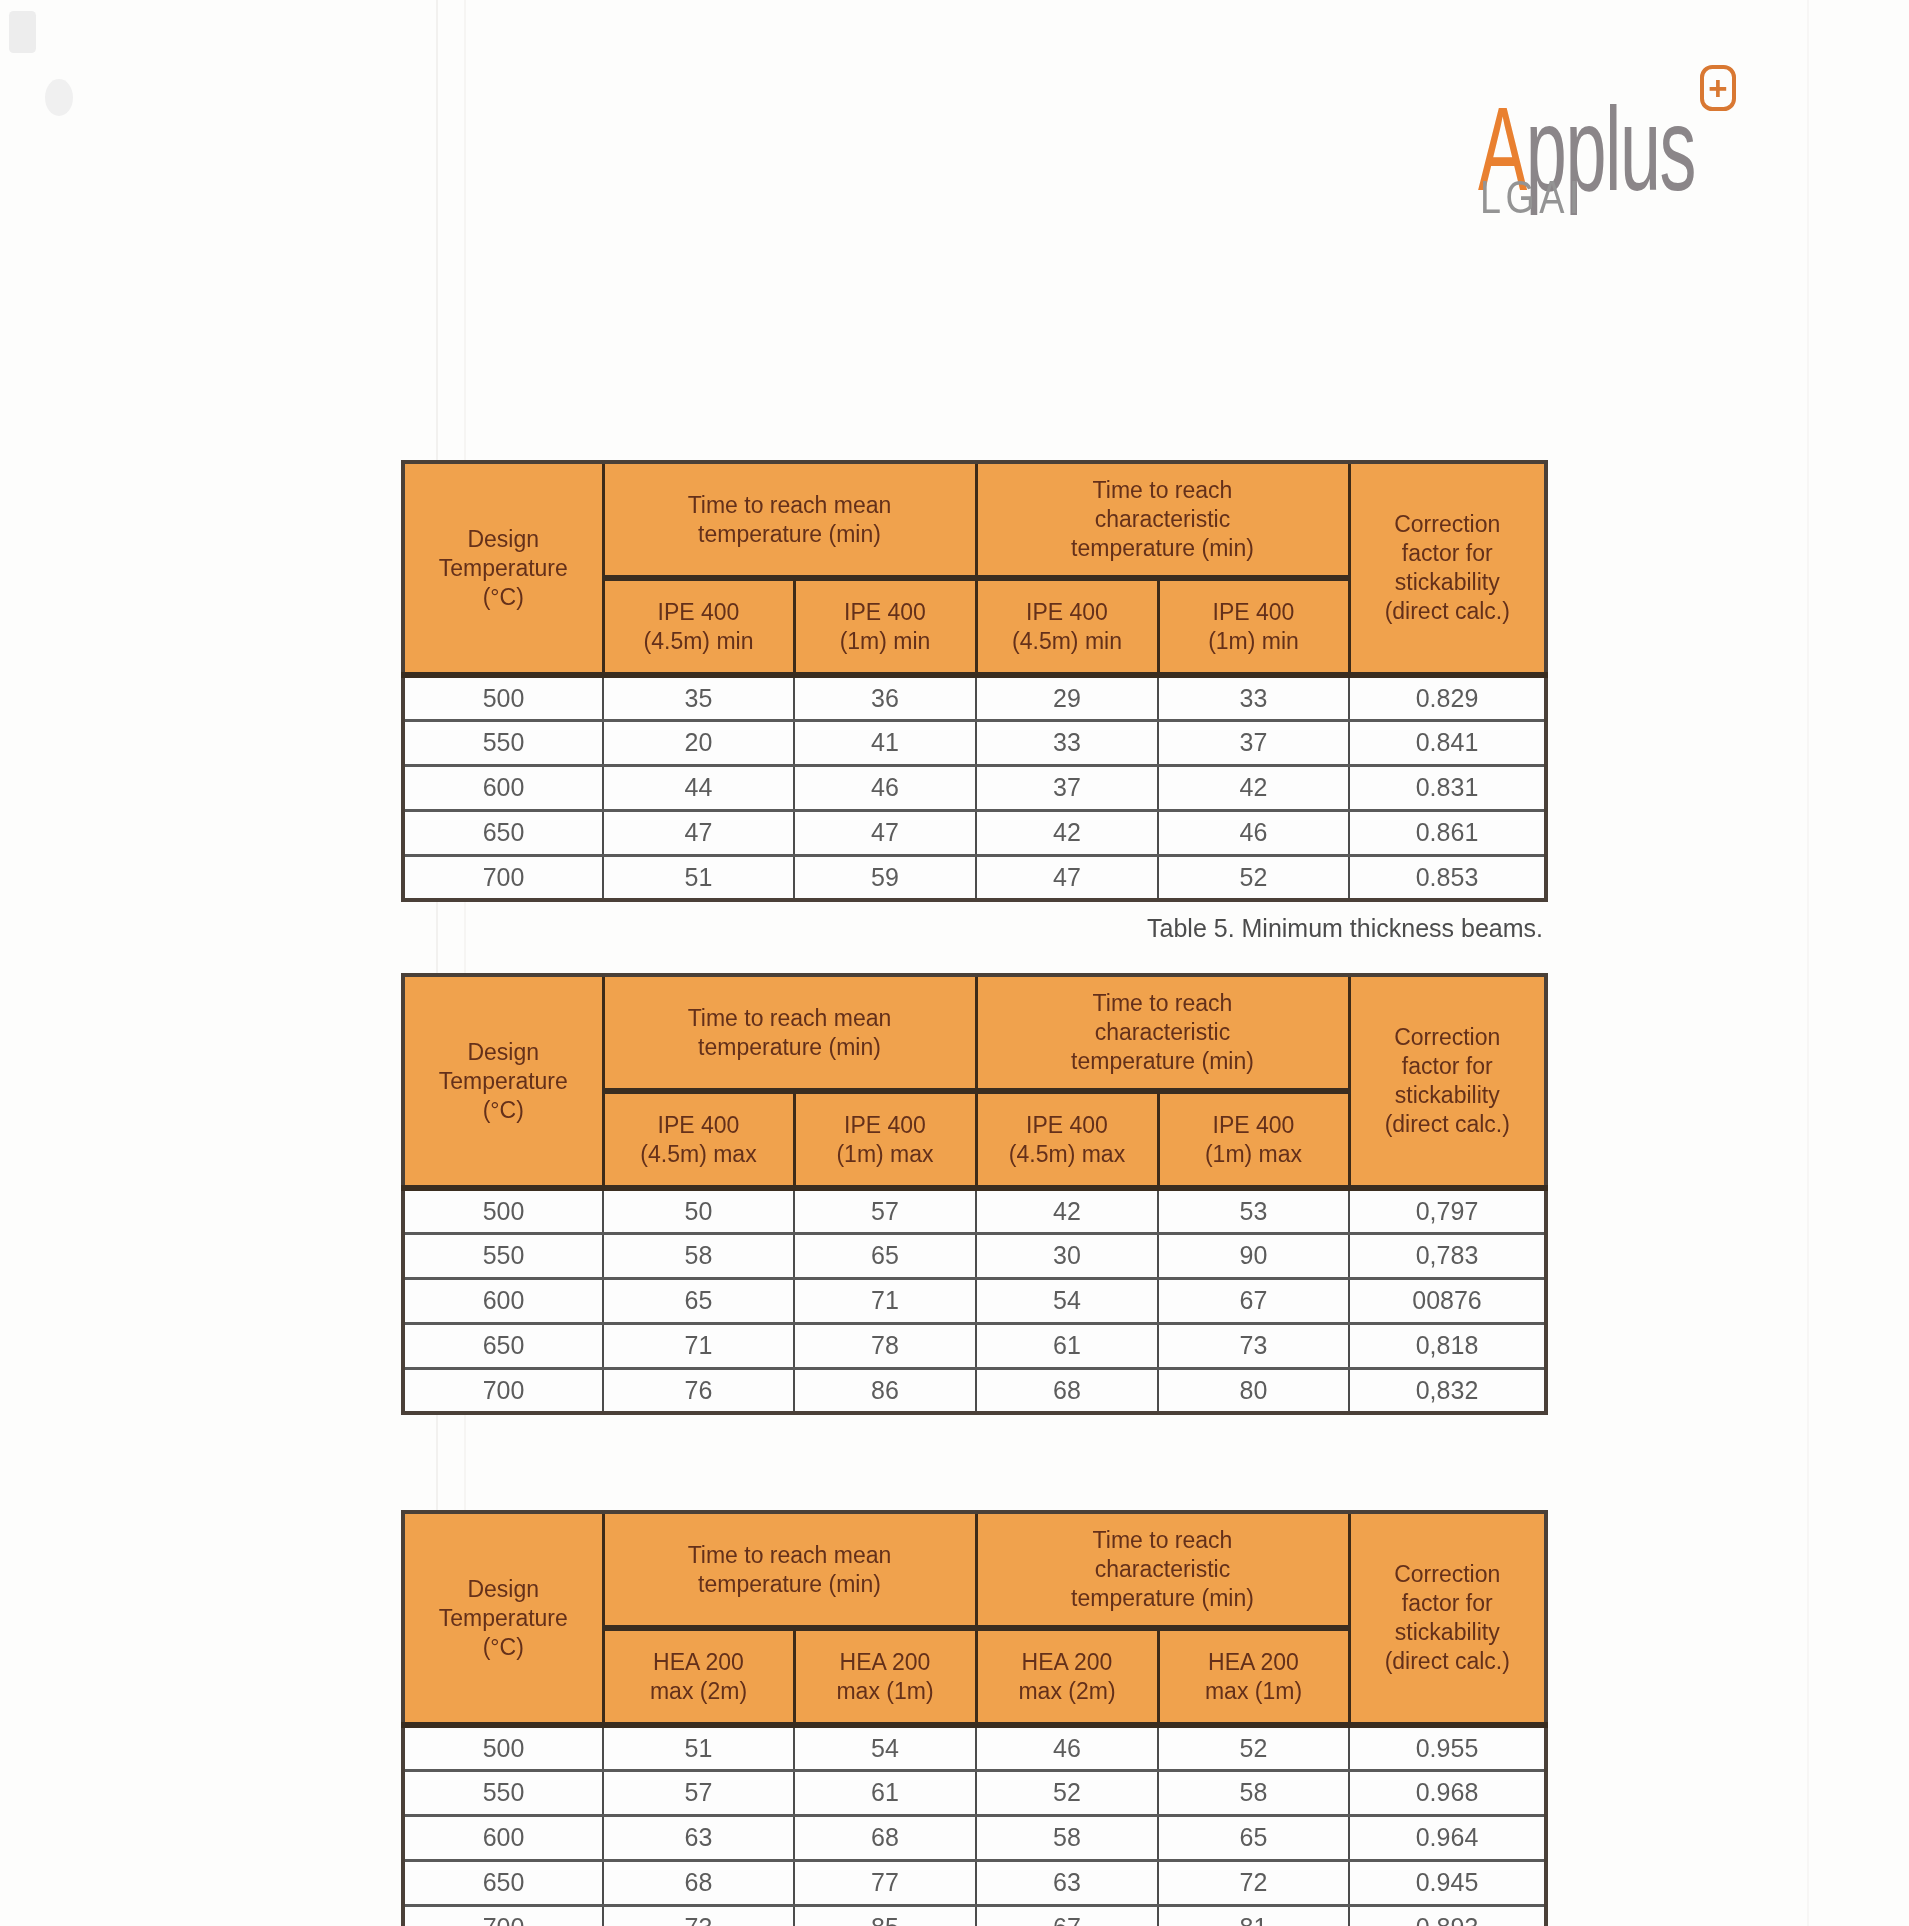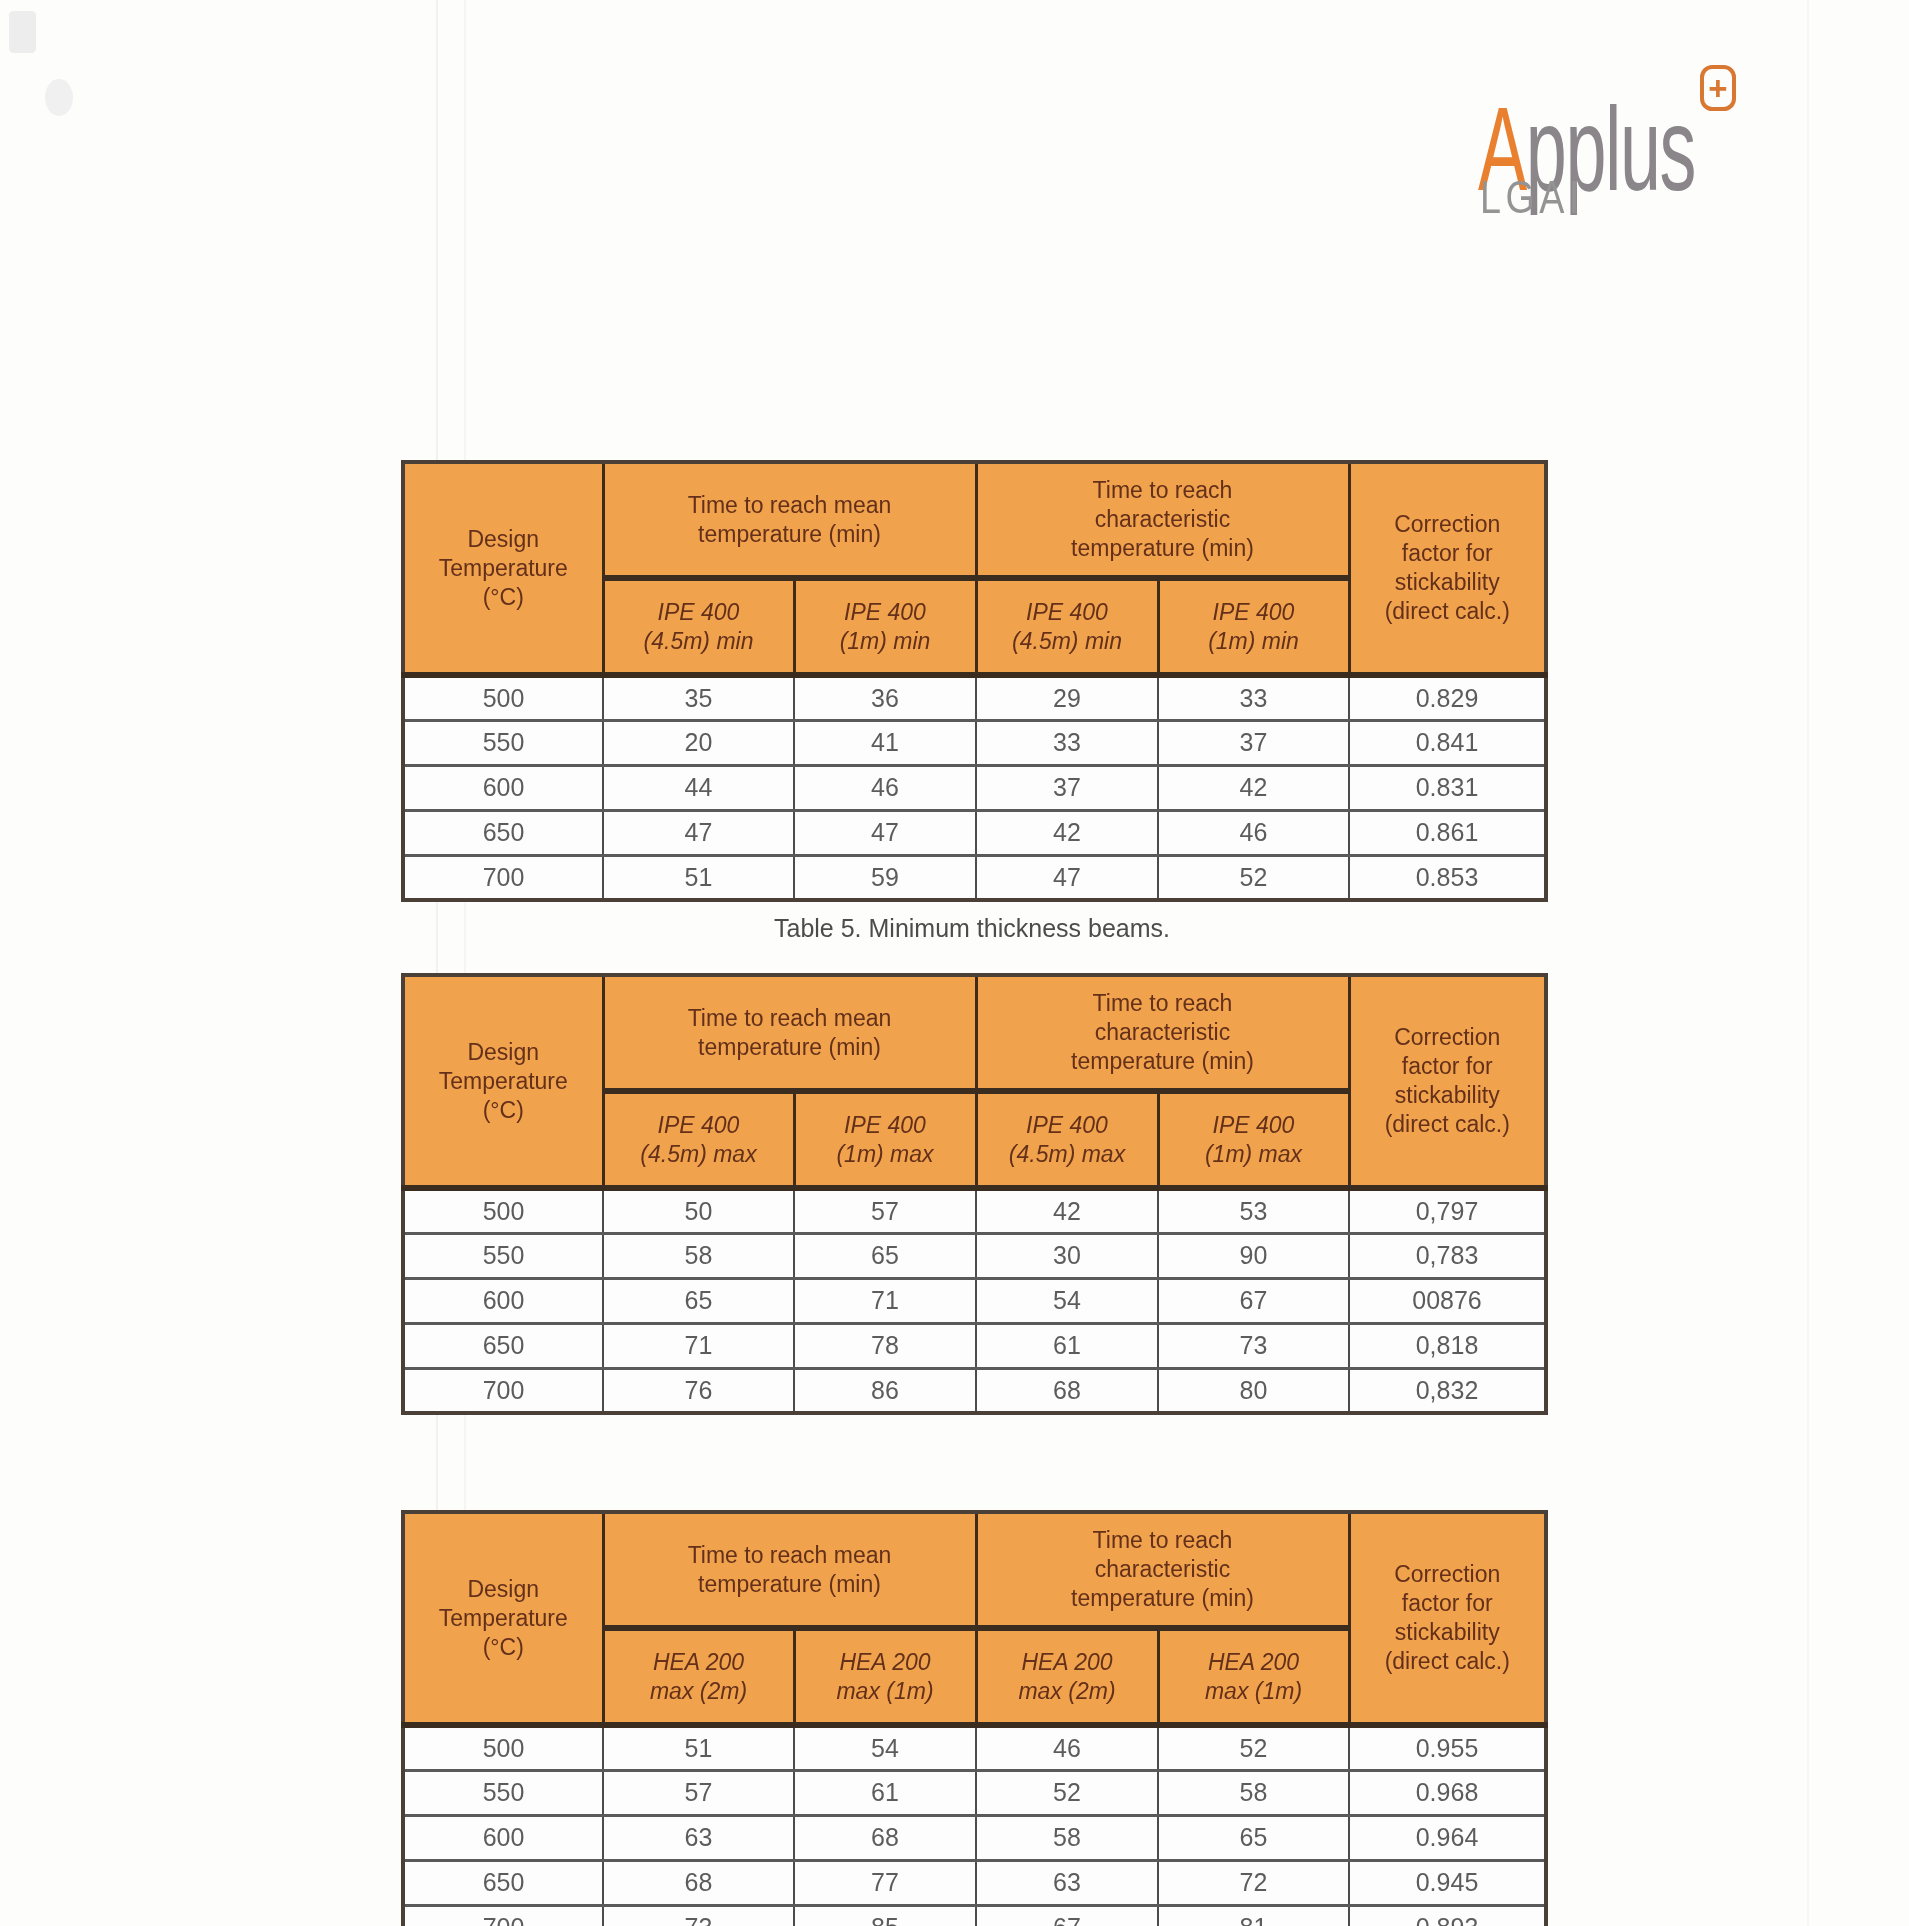--- a/index.html
+++ b/index.html
@@ -47,29 +47,29 @@
     background:#fdfdfd;border:4.6px solid #4a4038;
   }
   .dtable th{
     background:#F0A24D;color:#64301A;
     font-size:23px;line-height:29px;font-weight:normal;
     white-space:pre-line;text-align:center;vertical-align:middle;
     border:3.1px solid #3e2b18;padding:0;
   }
   .dtable thead th{border-bottom:6.2px solid #3a2d20;}
   .dtable tr.hr1{height:116px;}
-  .dtable tr.hr2{height:97px;font-style:italic;}
+  .dtable tr.hr2{height:97px;}
   .dtable tbody tr{height:45px;}
   .dtable td{
     border:2.3px solid #4c4c4c;border-top:3.9px solid #5a5a5a;border-bottom:3.9px solid #5a5a5a;
     font-size:25px;color:#5c5c5c;text-align:center;vertical-align:middle;
     padding:0;background:#fdfdfd;
   }
   .tcaption{
-    margin-top:11.6px;width:100%;text-align:center;
+    margin-top:11.6px;width:100%;text-align:right;
     font-size:25px;color:#4c4c4c;
   }
 </style>
 </head>
 <body>
 
 <div class="page">
 
   <div class="fold fold-a"></div>
   <div class="fold fold-b"></div>

